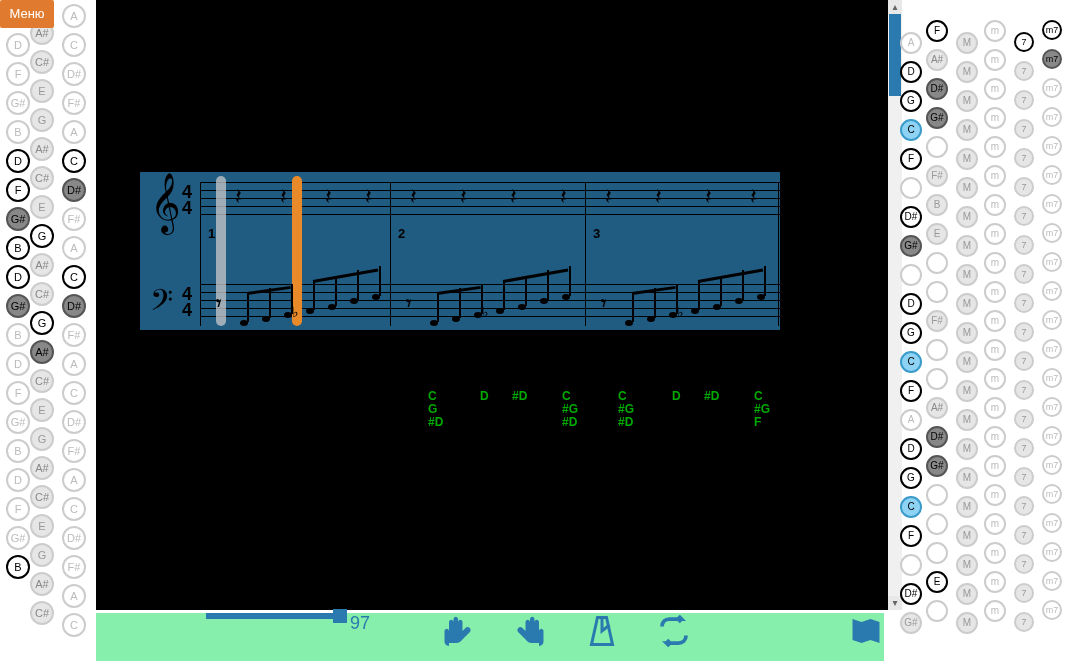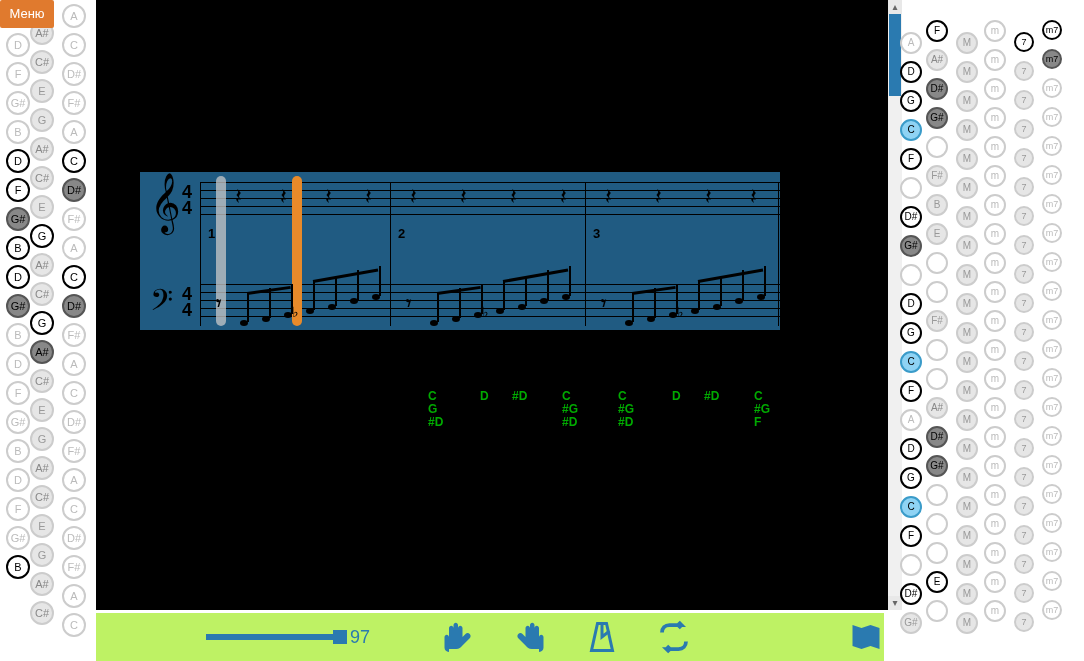--- a/index.html
+++ b/index.html
@@ -25,21 +25,21 @@
 .note-stem{position:absolute;width:1.5px;background:#000;}
 .note-head{position:absolute;width:8px;height:6px;background:#000;border-radius:50%;}
 .beam{position:absolute;height:3px;background:#000;}
 .eighth-rest{position:absolute;color:#000;font-size:20px;font-weight:bold;}
 .flat{position:absolute;color:#000;font-size:14px;}
 .chord-block{position:absolute;top:390px;color:#0a0;font-weight:bold;font-size:12px;line-height:13px;}
 .chord-block span{display:block;}
 .scrollbar{position:absolute;top:0;right:-14px;width:14px;height:610px;background:#f0f0f0;z-index:11;}
 .scroll-arrow{position:absolute;left:0;width:14px;height:14px;background:#e8e8e8;color:#666;font-size:10px;text-align:center;line-height:14px;}
 .scroll-thumb{position:absolute;left:1px;width:12px;background:#2a7ab0;}
-.bottom-bar{position:absolute;left:96px;bottom:0;width:788px;height:48px;background:#bef264;z-index:15;display:flex;align-items:center;}
+.bottom-bar{position:absolute;left:96px;bottom:0;width:788px;height:48px;background:#86efac;z-index:15;display:flex;align-items:flex-start;}
 .slider{position:relative;width:140px;height:6px;background:#ddd;margin-left:110px;}
 .slider-fill{position:absolute;left:0;top:0;bottom:0;background:#2a7ab0;width:140px;}
 .slider-thumb{position:absolute;top:-4px;width:14px;height:14px;background:#2a7ab0;right:-7px;}
 .tempo-val{margin-left:10px;color:#2a7ab0;font-size:18px;}
 .tool-icons{display:flex;align-items:center;margin-left:70px;gap:36px;}
 .tool{width:36px;height:36px;color:#2a7ab0;}
 .key{position:absolute;border-radius:50%;text-align:center;box-sizing:border-box;background:#fff;border:2px solid #ccc;color:#bbb;font-size:11px;}
 .key.sz24{width:24px;height:24px;line-height:20px;}
 .key.sz22{width:22px;height:22px;line-height:18px;font-size:10px;}
 .key.sz20{width:20px;height:20px;line-height:16px;font-size:9px;}

